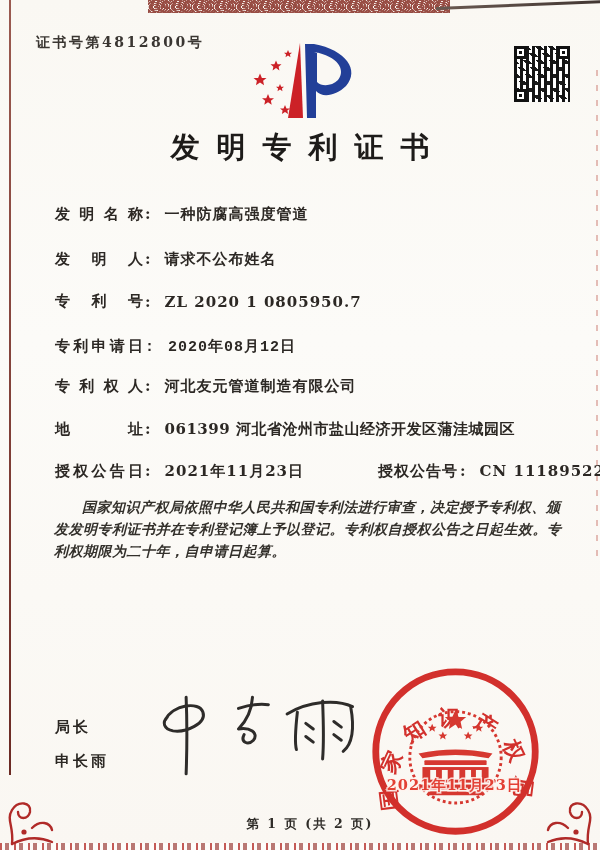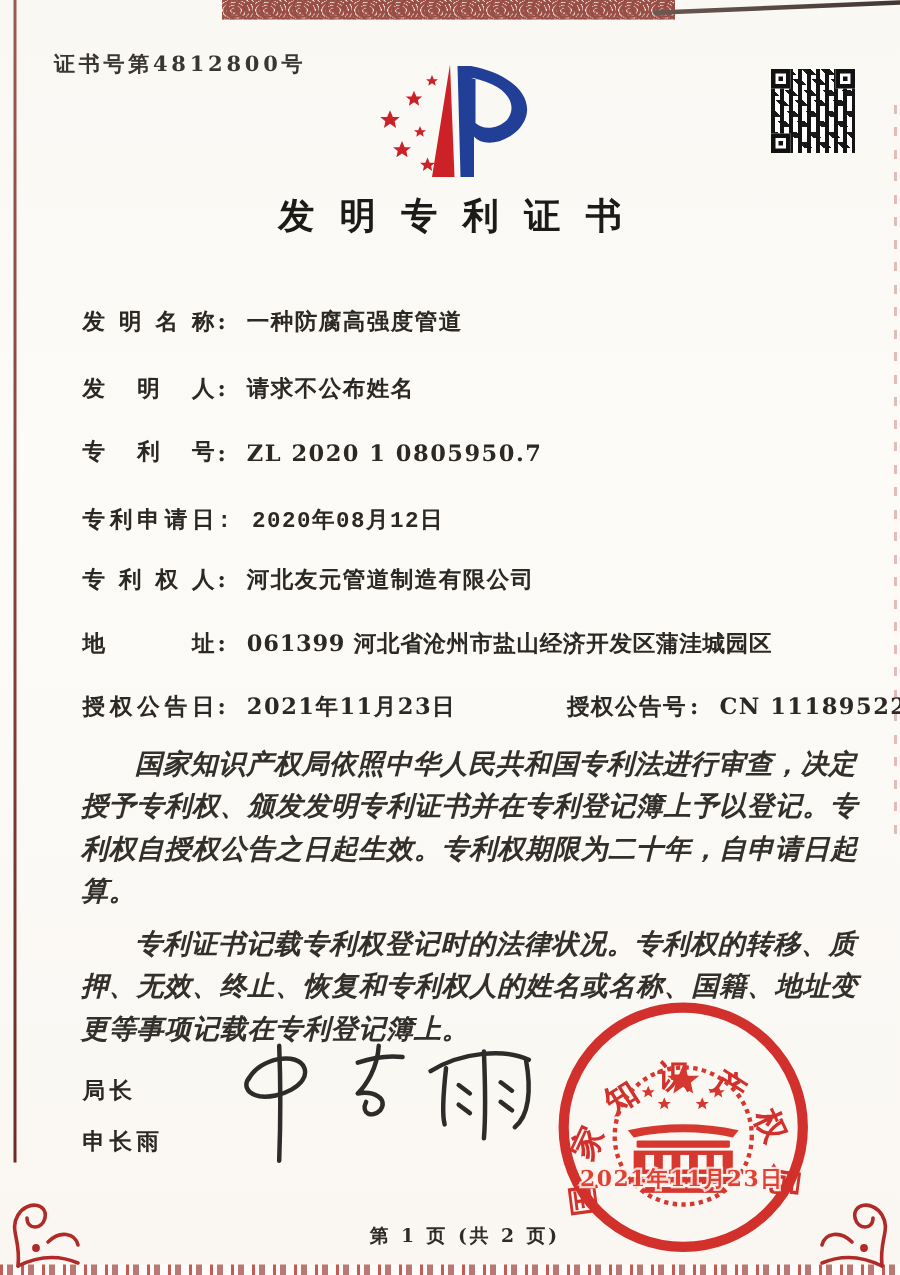--- a/index.html
+++ b/index.html
@@ -25,34 +25,34 @@
   .cert-no{position:absolute;left:36px;top:34px;font-size:14px;letter-spacing:2.5px;color:#3a3632;font-weight:600;}
   .qr{position:absolute;left:514px;top:46px;width:56px;height:56px;background:
       repeating-linear-gradient(90deg,#141414 0 3px,rgba(0,0,0,0) 3px 6px),
       repeating-linear-gradient(0deg,#fff 0 3px,rgba(0,0,0,0) 3px 7px),
       repeating-linear-gradient(45deg,#1a1a1a 0 4px,#fff 4px 9px);}
   .qr .finder{position:absolute;width:13px;height:13px;border:3px solid #111;background:#fff;box-sizing:border-box;}
   .qr .finder::after{content:"";position:absolute;left:2px;top:2px;width:3px;height:3px;background:#111;}
   .qr .f1{left:0;top:0;} .qr .f2{right:0;top:0;} .qr .f3{left:0;bottom:0;}
   .logo{position:absolute;left:238px;top:36px;width:125px;height:100px;}
 
-  .title{position:absolute;left:0;top:128px;width:600px;text-align:center;font-size:24px;font-weight:700;color:#1d1b19;letter-spacing:17px;padding-left:17px;box-sizing:border-box;}
+  .title{position:absolute;left:0;top:128px;width:600px;text-align:center;font-size:29px;font-weight:700;color:#1d1b19;letter-spacing:17px;padding-left:17px;box-sizing:border-box;}
 
   
   .row{position:absolute;left:55px;font-size:15px;color:#2c2824;font-weight:600;white-space:nowrap;}
   .row .lbl{display:inline-block;width:88px;text-align:justify;text-align-last:justify;vertical-align:bottom;}
   .row .colon{display:inline-block;margin:0 2px 0 2px;}
   .row .val{display:inline-block;margin-left:12px;letter-spacing:1px;}
   .row .lbl2{display:inline-block;margin-left:74px;letter-spacing:1px;}
   .r0{top:205px;text-decoration:underline;} .r1{top:250px;} .r2{top:292px;} .r3{top:337px;font-family:Liberation Mono, monospace;} .r4{top:377px;} .r5{top:420px;} .r6{top:462px;}
   .r5 .val{letter-spacing:.5px;}
 
   
   .paras{position:absolute;left:54px;top:496px;width:520px;color:#33302b;}
-  .paras p{margin:0 0 6px 0;font-size:18px;line-height:1.58;text-indent:2em;font-style:italic;font-weight:600;letter-spacing:.5px;}
+  .paras p{margin:0 0 6px 0;font-size:14px;line-height:1.58;text-indent:2em;font-style:italic;font-weight:600;letter-spacing:.5px;}
 
   
   .director{position:absolute;left:55px;top:718px;font-size:15px;font-weight:700;letter-spacing:3px;color:#2c2824;}
   .director-name{position:absolute;left:55px;top:752px;font-size:15px;font-weight:700;letter-spacing:3px;color:#2c2824;}
   .signature{position:absolute;left:145px;top:686px;width:215px;height:100px;}
   .seal{position:absolute;left:368px;top:664px;width:175px;height:175px;opacity:.93;}
 
   .footer{position:absolute;left:0;top:816px;width:572px;text-align:center;font-size:12.5px;letter-spacing:2px;color:#2f2c28;font-weight:600;margin-left:24px;}
 </style>
 </head>
@@ -127,21 +127,20 @@
   </div>
   <div class="row r5">
     <span class="lbl">地址</span><span class="colon">:</span><span class="val">061399 河北省沧州市盐山经济开发区蒲洼城园区</span>
   </div>
   <div class="row r6">
     <span class="lbl">授权公告日</span><span class="colon">:</span><span class="val">2021年11月23日</span><span class="lbl2">授权公告号</span><span class="colon">:</span><span class="val">CN 111895223 B</span>
   </div>
 
   <div class="paras">
     <p>国家知识产权局依照中华人民共和国专利法进行审查，决定授予专利权、颁发发明专利证书并在专利登记簿上予以登记。专利权自授权公告之日起生效。专利权期限为二十年，自申请日起算。</p>
-    <p>专利证书记载专利权登记时的法律状况。专利权的转移、质押、无效、终止、恢复和专利权人的姓名或名称、国籍、地址变更等事项记载在专利登记簿上。</p>
   </div>
 
   <div class="director">局长</div>
   <div class="director-name">申长雨</div>
 
   <svg class="signature" viewBox="0 0 230 95">
     <g stroke="#2e2c2a" fill="none" stroke-width="3.2" stroke-linecap="round" stroke-linejoin="round">
       <path d="M22,30 C30,14 58,10 62,22 C66,34 44,44 30,42 C20,40 18,33 24,27"></path>
       <path d="M44,6 C45,30 45,60 44,88"></path>
       <path d="M100,18 C112,14 124,13 132,14"></path>

